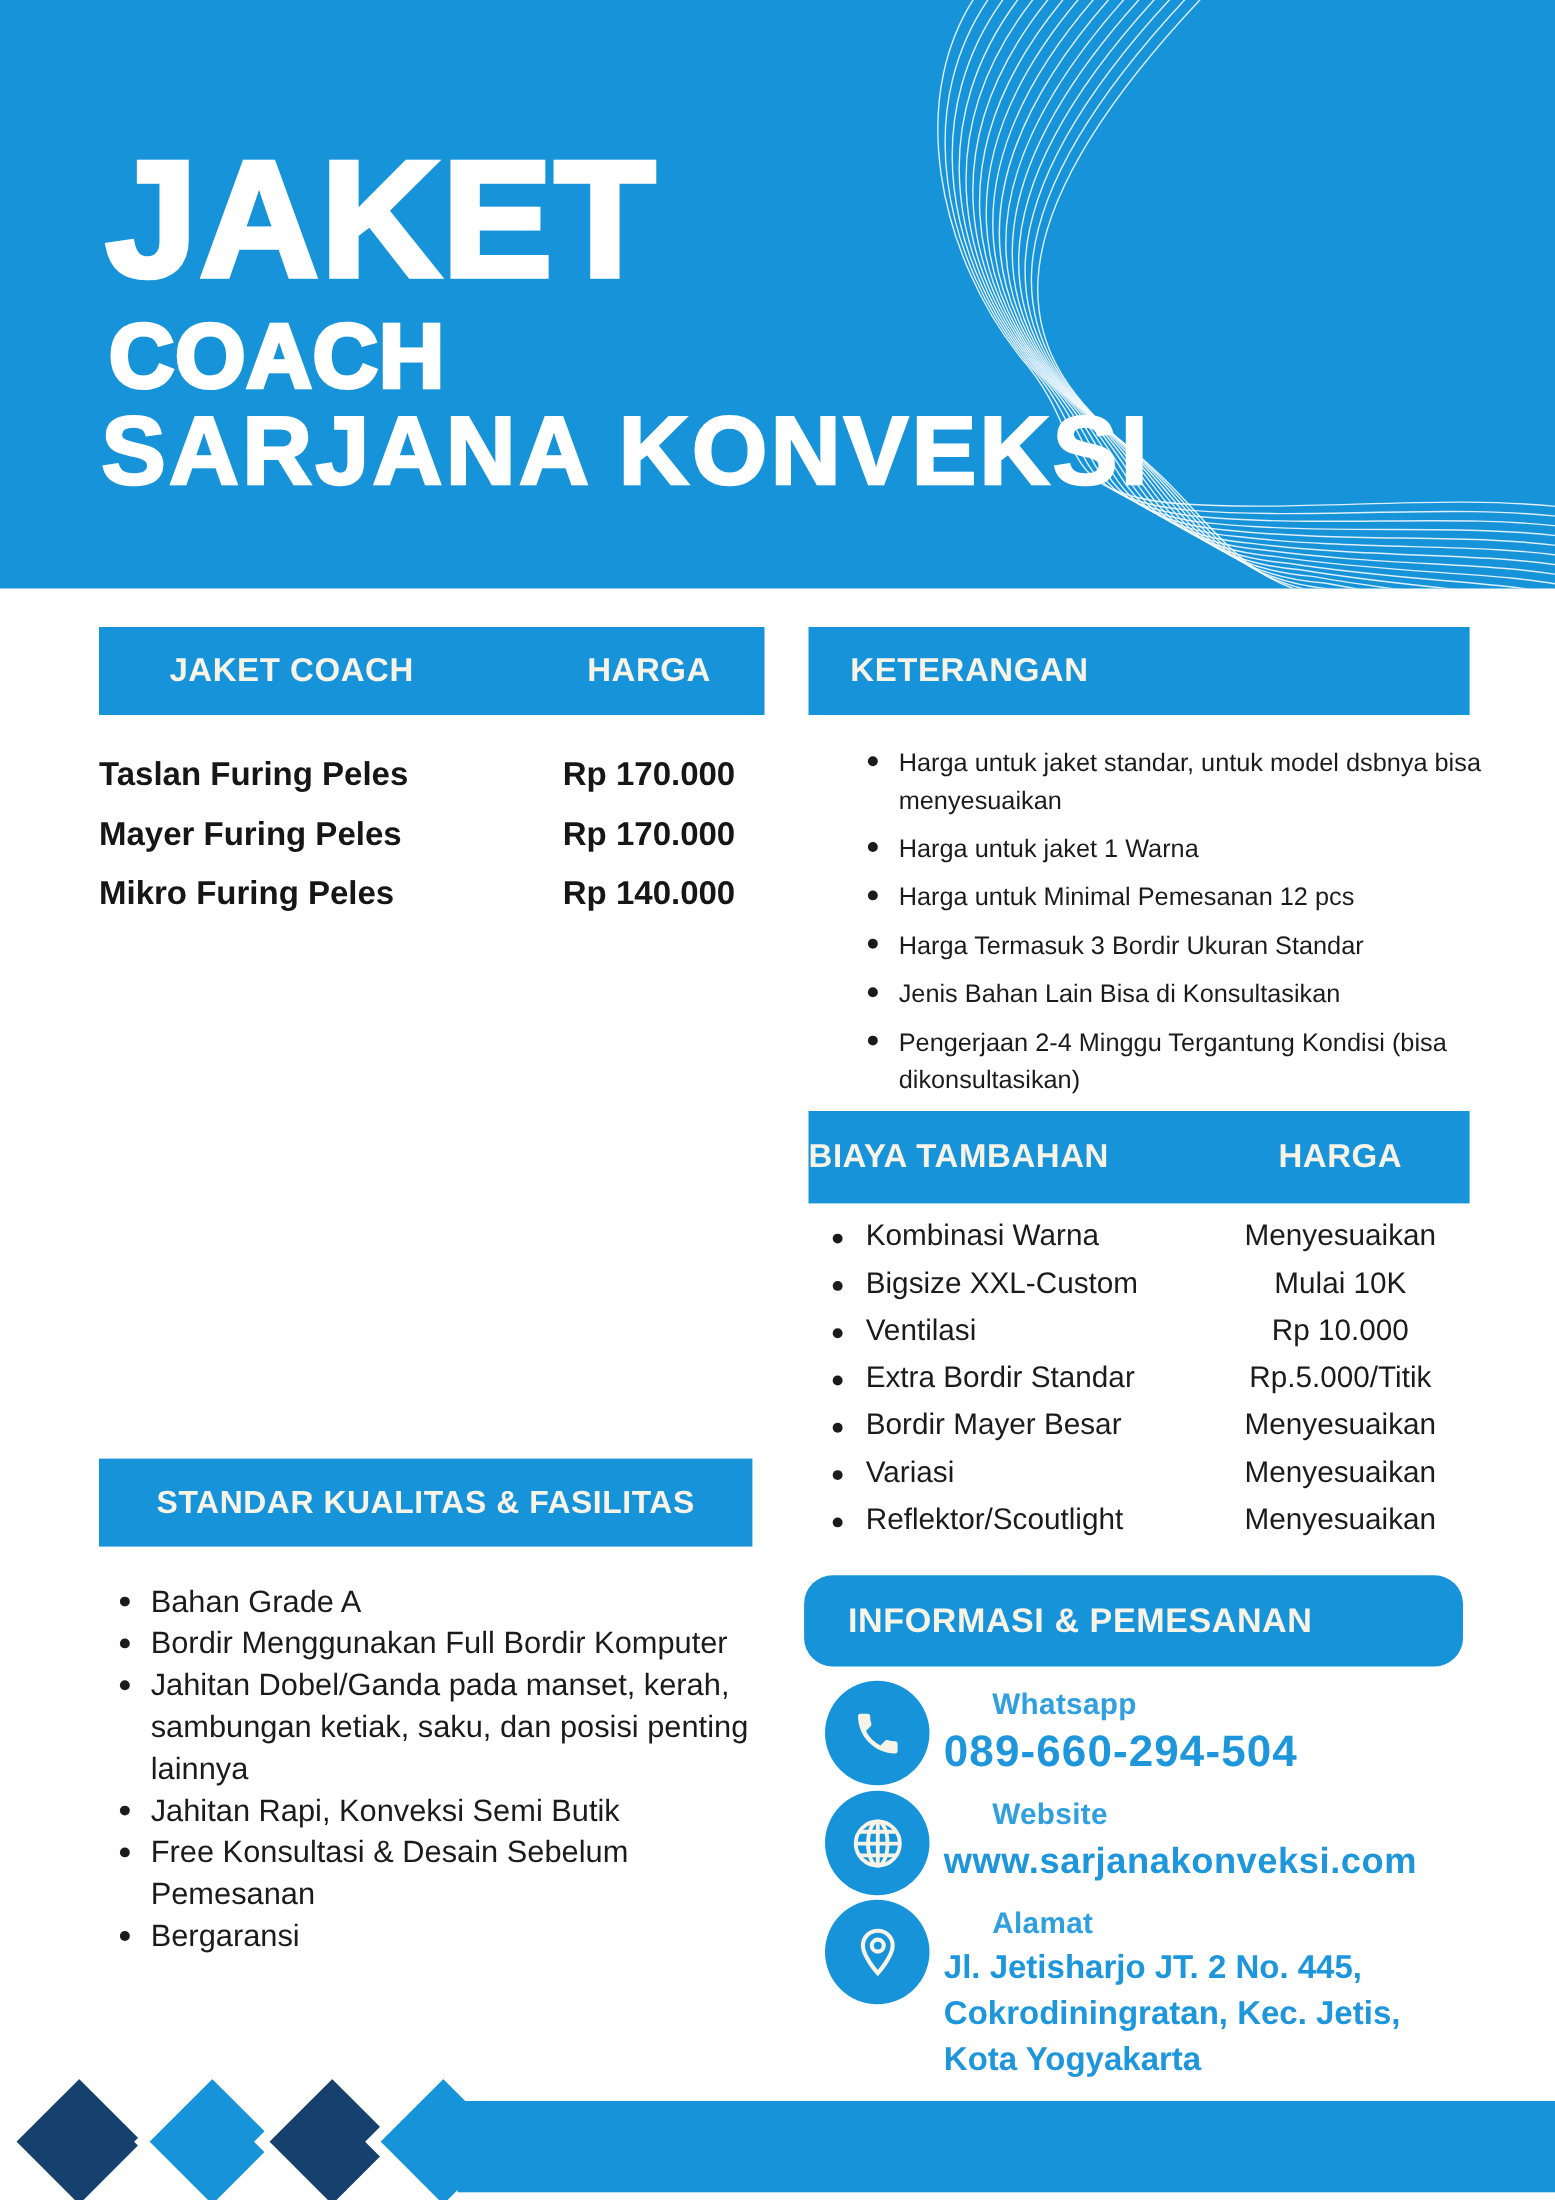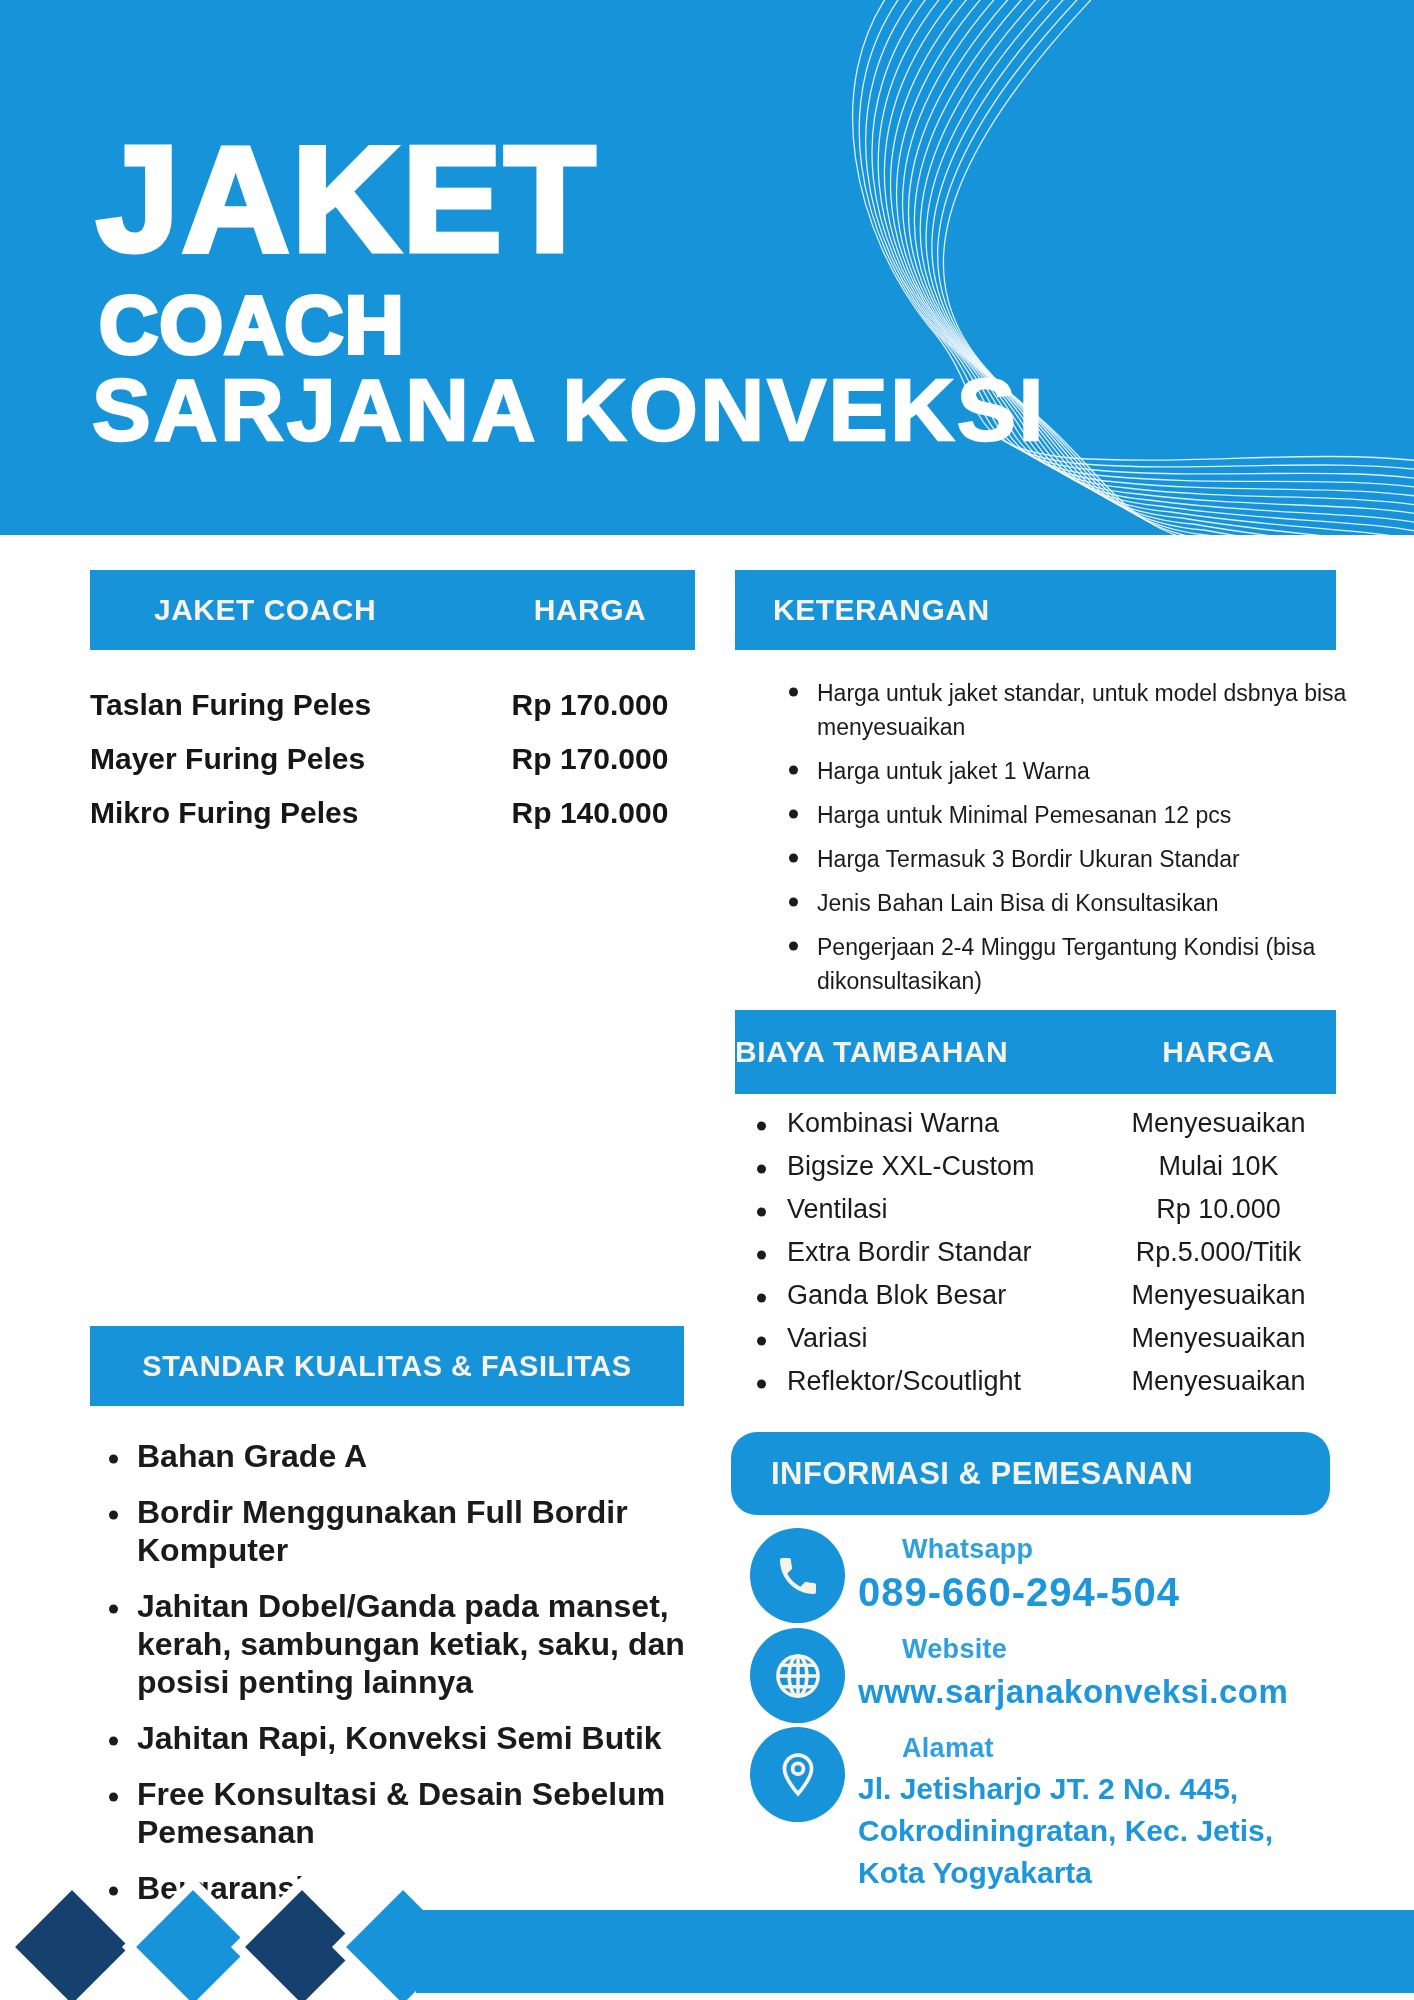--- a/index.html
+++ b/index.html
@@ -27,21 +27,21 @@
   .prow{display:flex;align-items:flex-start;font-weight:bold;font-size:30px;color:#161616;}
   .prow .nm{flex:1;}
   .prow .pr{width:210px;margin-left:90px;text-align:center;flex:none;width:210px;margin-left:auto;}
   .prow .pr{margin-left:0;}
 
   
   .blist{position:absolute;display:flex;flex-direction:column;color:#1b1b1b;}
   .bitem{position:relative;padding-left:37px;}
   .bitem::before{content:"";position:absolute;left:9px;top:.58em;width:9px;height:9px;border-radius:50%;background:#1b1b1b;transform:translateY(-50%);margin-top:.1em;}
   .ket-list{left:780px;top:676px;width:600px;font-size:23px;line-height:34px;gap:10px;}
-  .std-list{left:100px;top:1437px;width:600px;font-size:32px;line-height:38px;gap:18px;font-weight:bold;}
+  .std-list{left:100px;top:1437px;width:600px;font-size:28px;line-height:38px;gap:0;}
 
   
   .ket-bar{left:735px;top:570px;width:601px;height:80px;font-size:30px;letter-spacing:.5px;}
   .biaya-bar{left:735px;top:1010px;width:601px;height:84px;font-size:30px;letter-spacing:.5px;}
   .biaya-bar .c1{flex:1;}
   .biaya-bar .c2{width:235px;text-align:center;margin-right:0;}
   .brows{position:absolute;left:735px;top:1108px;width:601px;display:flex;flex-direction:column;gap:13px;}
   .brow{display:flex;align-items:baseline;font-size:27px;color:#1b1b1b;line-height:30px;}
   .brow .bnm{position:relative;padding-left:52px;flex:1;}
   .brow .bnm::before{content:"";position:absolute;left:22px;top:.55em;width:9px;height:9px;border-radius:50%;background:#1b1b1b;transform:translateY(-50%);margin-top:.1em;}
@@ -200,21 +200,21 @@
       <span class="bnm">Ventilasi</span>
       <span class="bpr">Rp 10.000</span>
     </div>
 
     <div class="brow">
       <span class="bnm">Extra Bordir Standar</span>
       <span class="bpr">Rp.5.000/Titik</span>
     </div>
 
     <div class="brow">
-      <span class="bnm">Ganda Blok Besar</span>
+      <span class="bnm">Bordir Mayer Besar</span>
       <span class="bpr">Menyesuaikan</span>
     </div>
 
     <div class="brow">
       <span class="bnm">Variasi</span>
       <span class="bpr">Menyesuaikan</span>
     </div>
 
     <div class="brow">
       <span class="bnm">Reflektor/Scoutlight</span>

